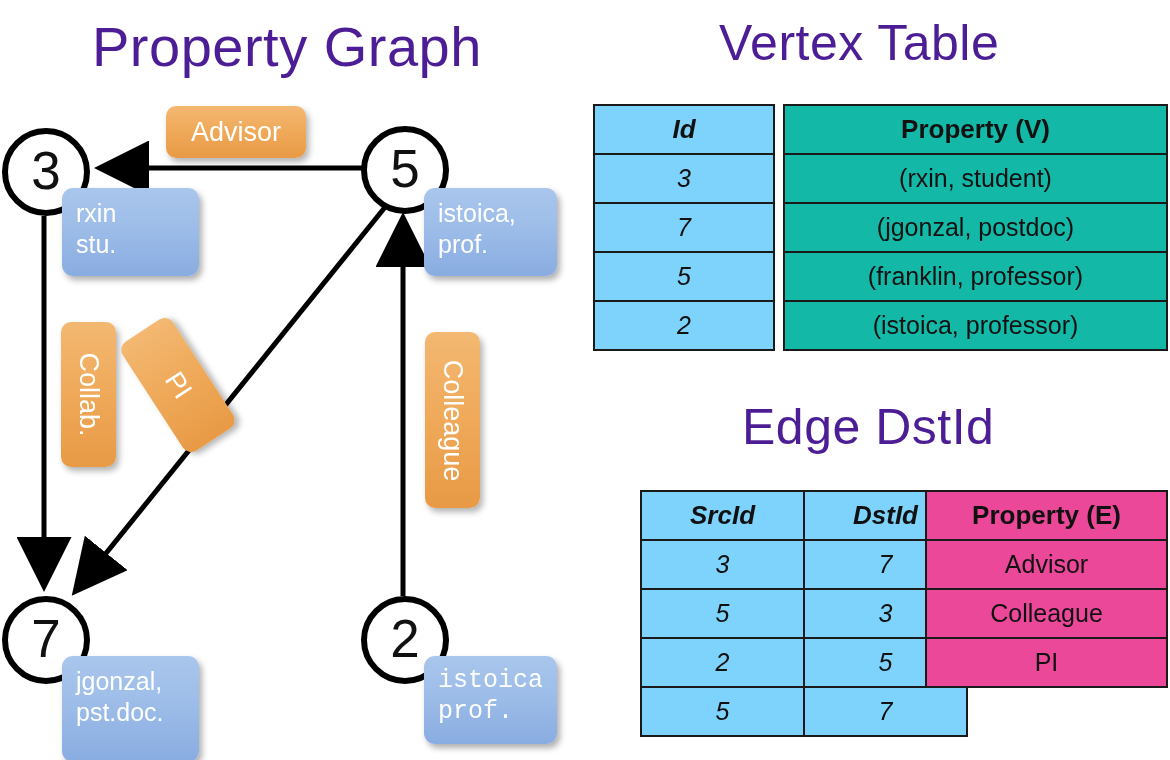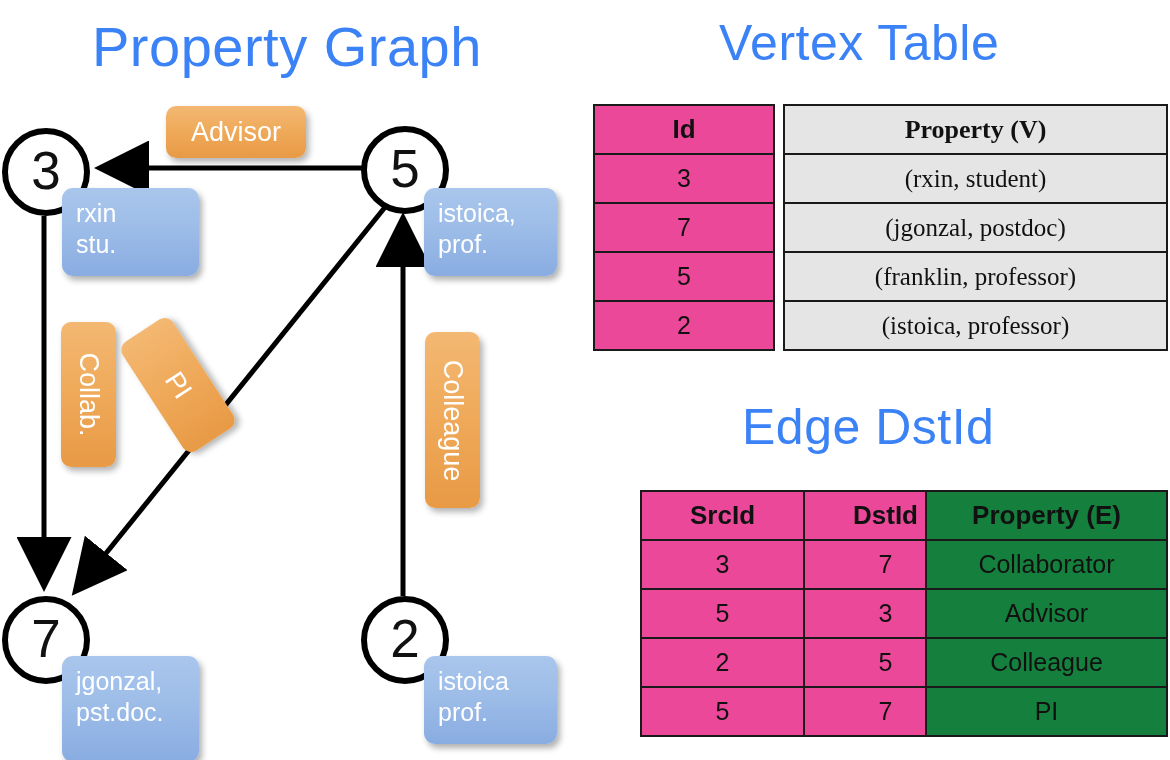--- a/index.html
+++ b/index.html
@@ -1,21 +1,21 @@
 <!DOCTYPE html>
 <html><head>
 <meta charset="utf-8">
 <style>
   html,body{margin:0;padding:0;background:#ffffff;}
   body{width:1170px;height:760px;overflow:hidden;
        font-family:"Liberation Sans","DejaVu Sans",sans-serif;color:#000;}
   #root{position:relative;width:1170px;height:760px;}
 
   
-  .title{position:absolute;font-weight:300;color:#3b82f6;white-space:nowrap;
+  .title{position:absolute;font-weight:300;color:#4c1d95;white-space:nowrap;
          letter-spacing:.5px;font-family:"Liberation Sans",sans-serif;}
 
   
   #graph{position:absolute;left:0;top:0;width:585px;height:760px;}
   #graph svg{position:absolute;left:0;top:0;}
 
   .node{position:absolute;border:6px solid #000;border-radius:50%;
         background:#fff;box-sizing:border-box;
         display:flex;align-items:center;justify-content:center;}
   .node span{font-size:53px;font-weight:300;line-height:1;color:#111;
@@ -36,23 +36,23 @@
         font-size:27px;font-weight:300;box-sizing:border-box;}
   .obox .lbl{white-space:nowrap;}
   .rot90 .lbl{transform:rotate(90deg);}
 
   
   .tbl{position:absolute;border-collapse:collapse;table-layout:fixed;}
   .tbl td{border:2px solid #1a1a1a;text-align:center;
           font-size:25px;font-weight:300;color:#111;height:47px;
           padding:0 4px;}
   .tbl td.hd{font-weight:bold;font-size:26px;}
-  .blue{background:#e5e5e5;font-family:Liberation Serif, serif;}
-  .orng{background:#15803d;}
-  .white{background:#ec4899;}
+  .blue{background:#14b8a6;}
+  .orng{background:#ec4899;}
+  .white{background:#7dd3fc;font-style:italic;}
 </style>
 </head>
 <body>
 
 <div id="root">
 
   <div id="graph">
 
     <div class="title" style="left:92px;top:14px;font-size:56px;">Property Graph</div>
 
@@ -110,21 +110,21 @@
     <div class="pbox" style="left:424px;top:188px;width:133px;height:88px;">
       <div>istoica,</div>
       <div>prof.</div>
     </div>
 
     <div class="pbox" style="left:62px;top:656px;width:137px;height:106px;">
       <div>jgonzal,</div>
       <div>pst.doc.</div>
     </div>
 
-    <div class="pbox" style="left:424px;top:656px;width:133px;height:88px;">
+    <div class="pbox" style="left:424px;top:656px;width:133px;height:88px;font-family:Liberation Mono, monospace;">
       <div>istoica</div>
       <div>prof.</div>
     </div>
   </div>
 
   <div id="tables">
 
     <div class="title" style="left:719px;top:14px;font-size:50px;">Vertex Table</div>
 
     <table class="tbl" style="left:593px;top:104px;width:182px;">
@@ -197,23 +197,20 @@
         </tr>
       </tbody>
     </table>
 
     <table class="tbl" style="left:925px;top:490px;width:243px;">
       <tbody>
         <tr>
           <td class="hd orng">Property (E)</td>
         </tr>
         <tr>
-          <td class="orng">Collaborator</td>
-        </tr>
-        <tr>
           <td class="orng">Advisor</td>
         </tr>
         <tr>
           <td class="orng">Colleague</td>
         </tr>
         <tr>
           <td class="orng">PI</td>
         </tr>
       </tbody>
     </table>

